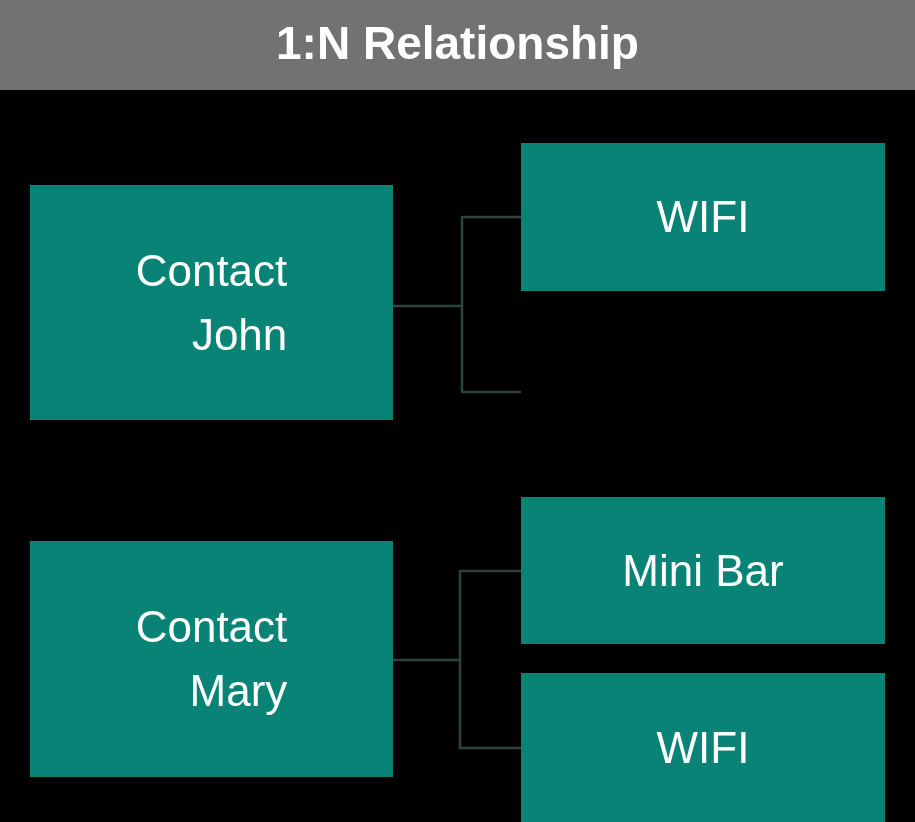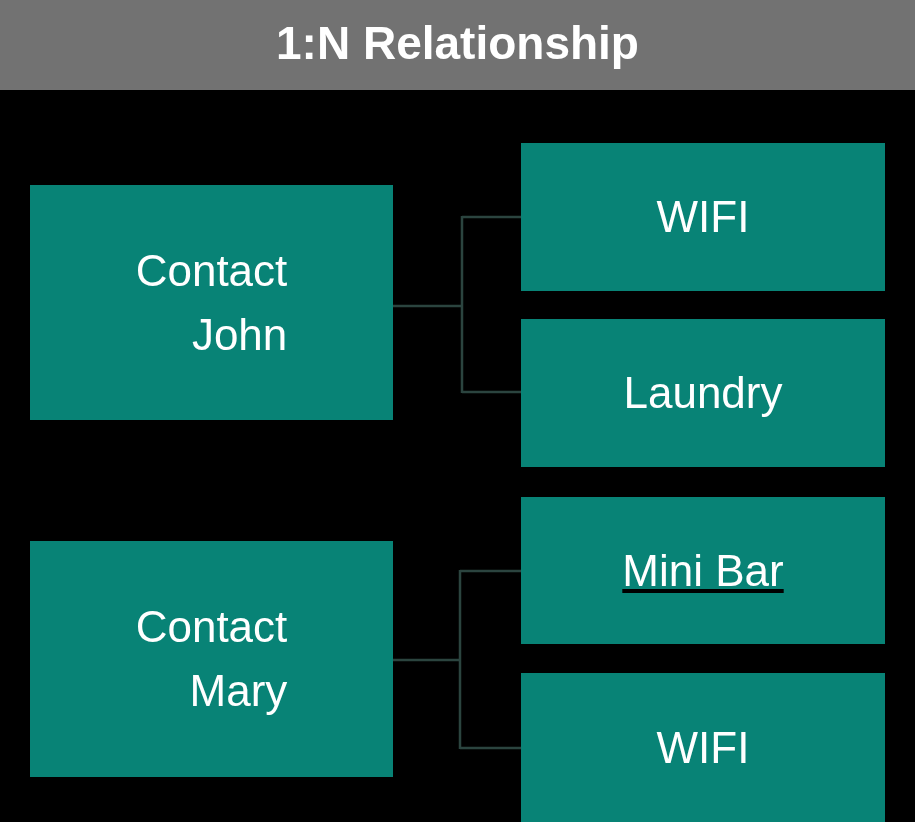--- a/index.html
+++ b/index.html
@@ -56,21 +56,21 @@
     color: var(--text-color, #ffffff);
     font-size: 44px;
     font-weight: 400;
     line-height: 1.45;
     white-space: pre-line;
   }
   #node-john    { left: 30px;  top: 185px; width: 363px; height: 235px; }
   #node-wifi1   { left: 521px; top: 143px; width: 364px; height: 148px; }
   #node-laundry { left: 521px; top: 319px; width: 364px; height: 148px; }
   #node-mary    { left: 30px;  top: 541px; width: 363px; height: 236px; }
-  #node-minibar { left: 521px; top: 497px; width: 364px; height: 147px; text-decoration: underline; }
+  #node-minibar { left: 521px; top: 497px; width: 364px; height: 147px; }
   #node-wifi2   { left: 521px; top: 673px; width: 364px; height: 149px; }
 </style>
 </head>
 <body>
 
 <div class="canvas">
 
   <div class="header">
     <div class="title">1:N Relationship</div>
   </div>
@@ -82,23 +82,20 @@
 
   <div class="node" id="node-john">
     <div class="label">Contact
 John</div>
   </div>
 
   <div class="node" id="node-wifi1">
     <div class="label">WIFI</div>
   </div>
 
-  <div class="node" id="node-laundry">
-    <div class="label">Laundry</div>
-  </div>
 
   <div class="node" id="node-mary">
     <div class="label">Contact
 Mary</div>
   </div>
 
   <div class="node" id="node-minibar">
     <div class="label">Mini Bar</div>
   </div>
 

